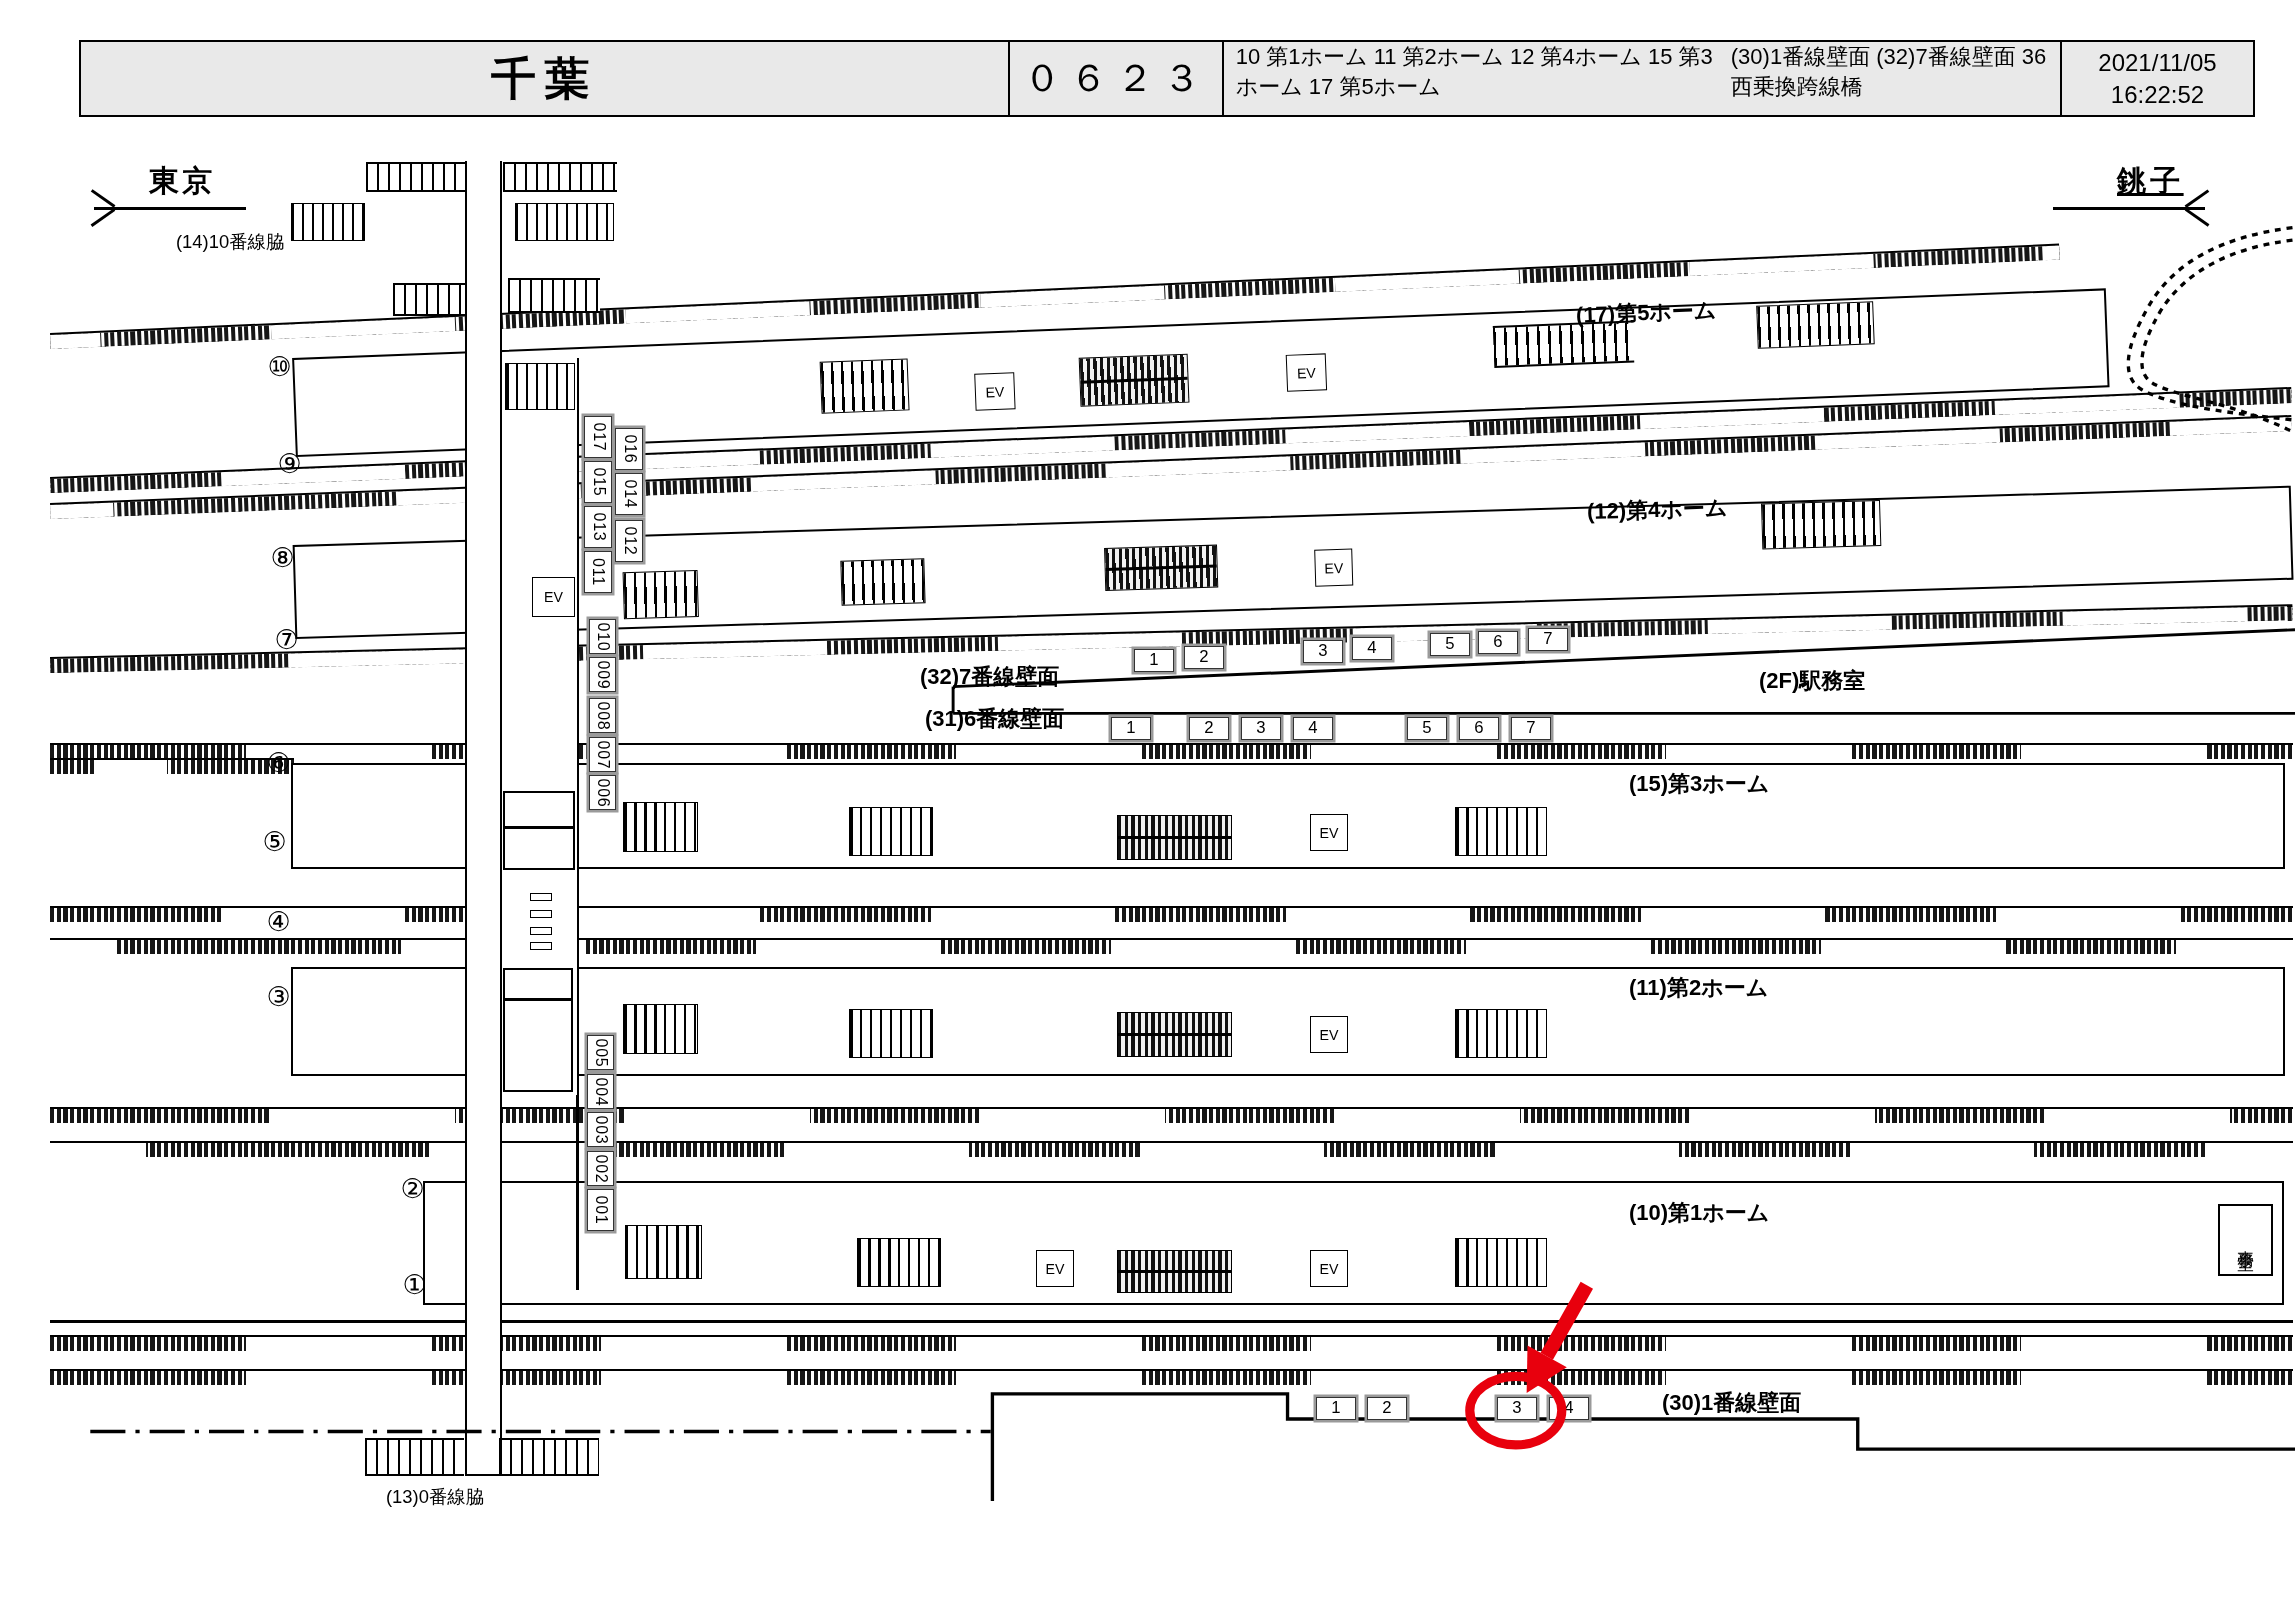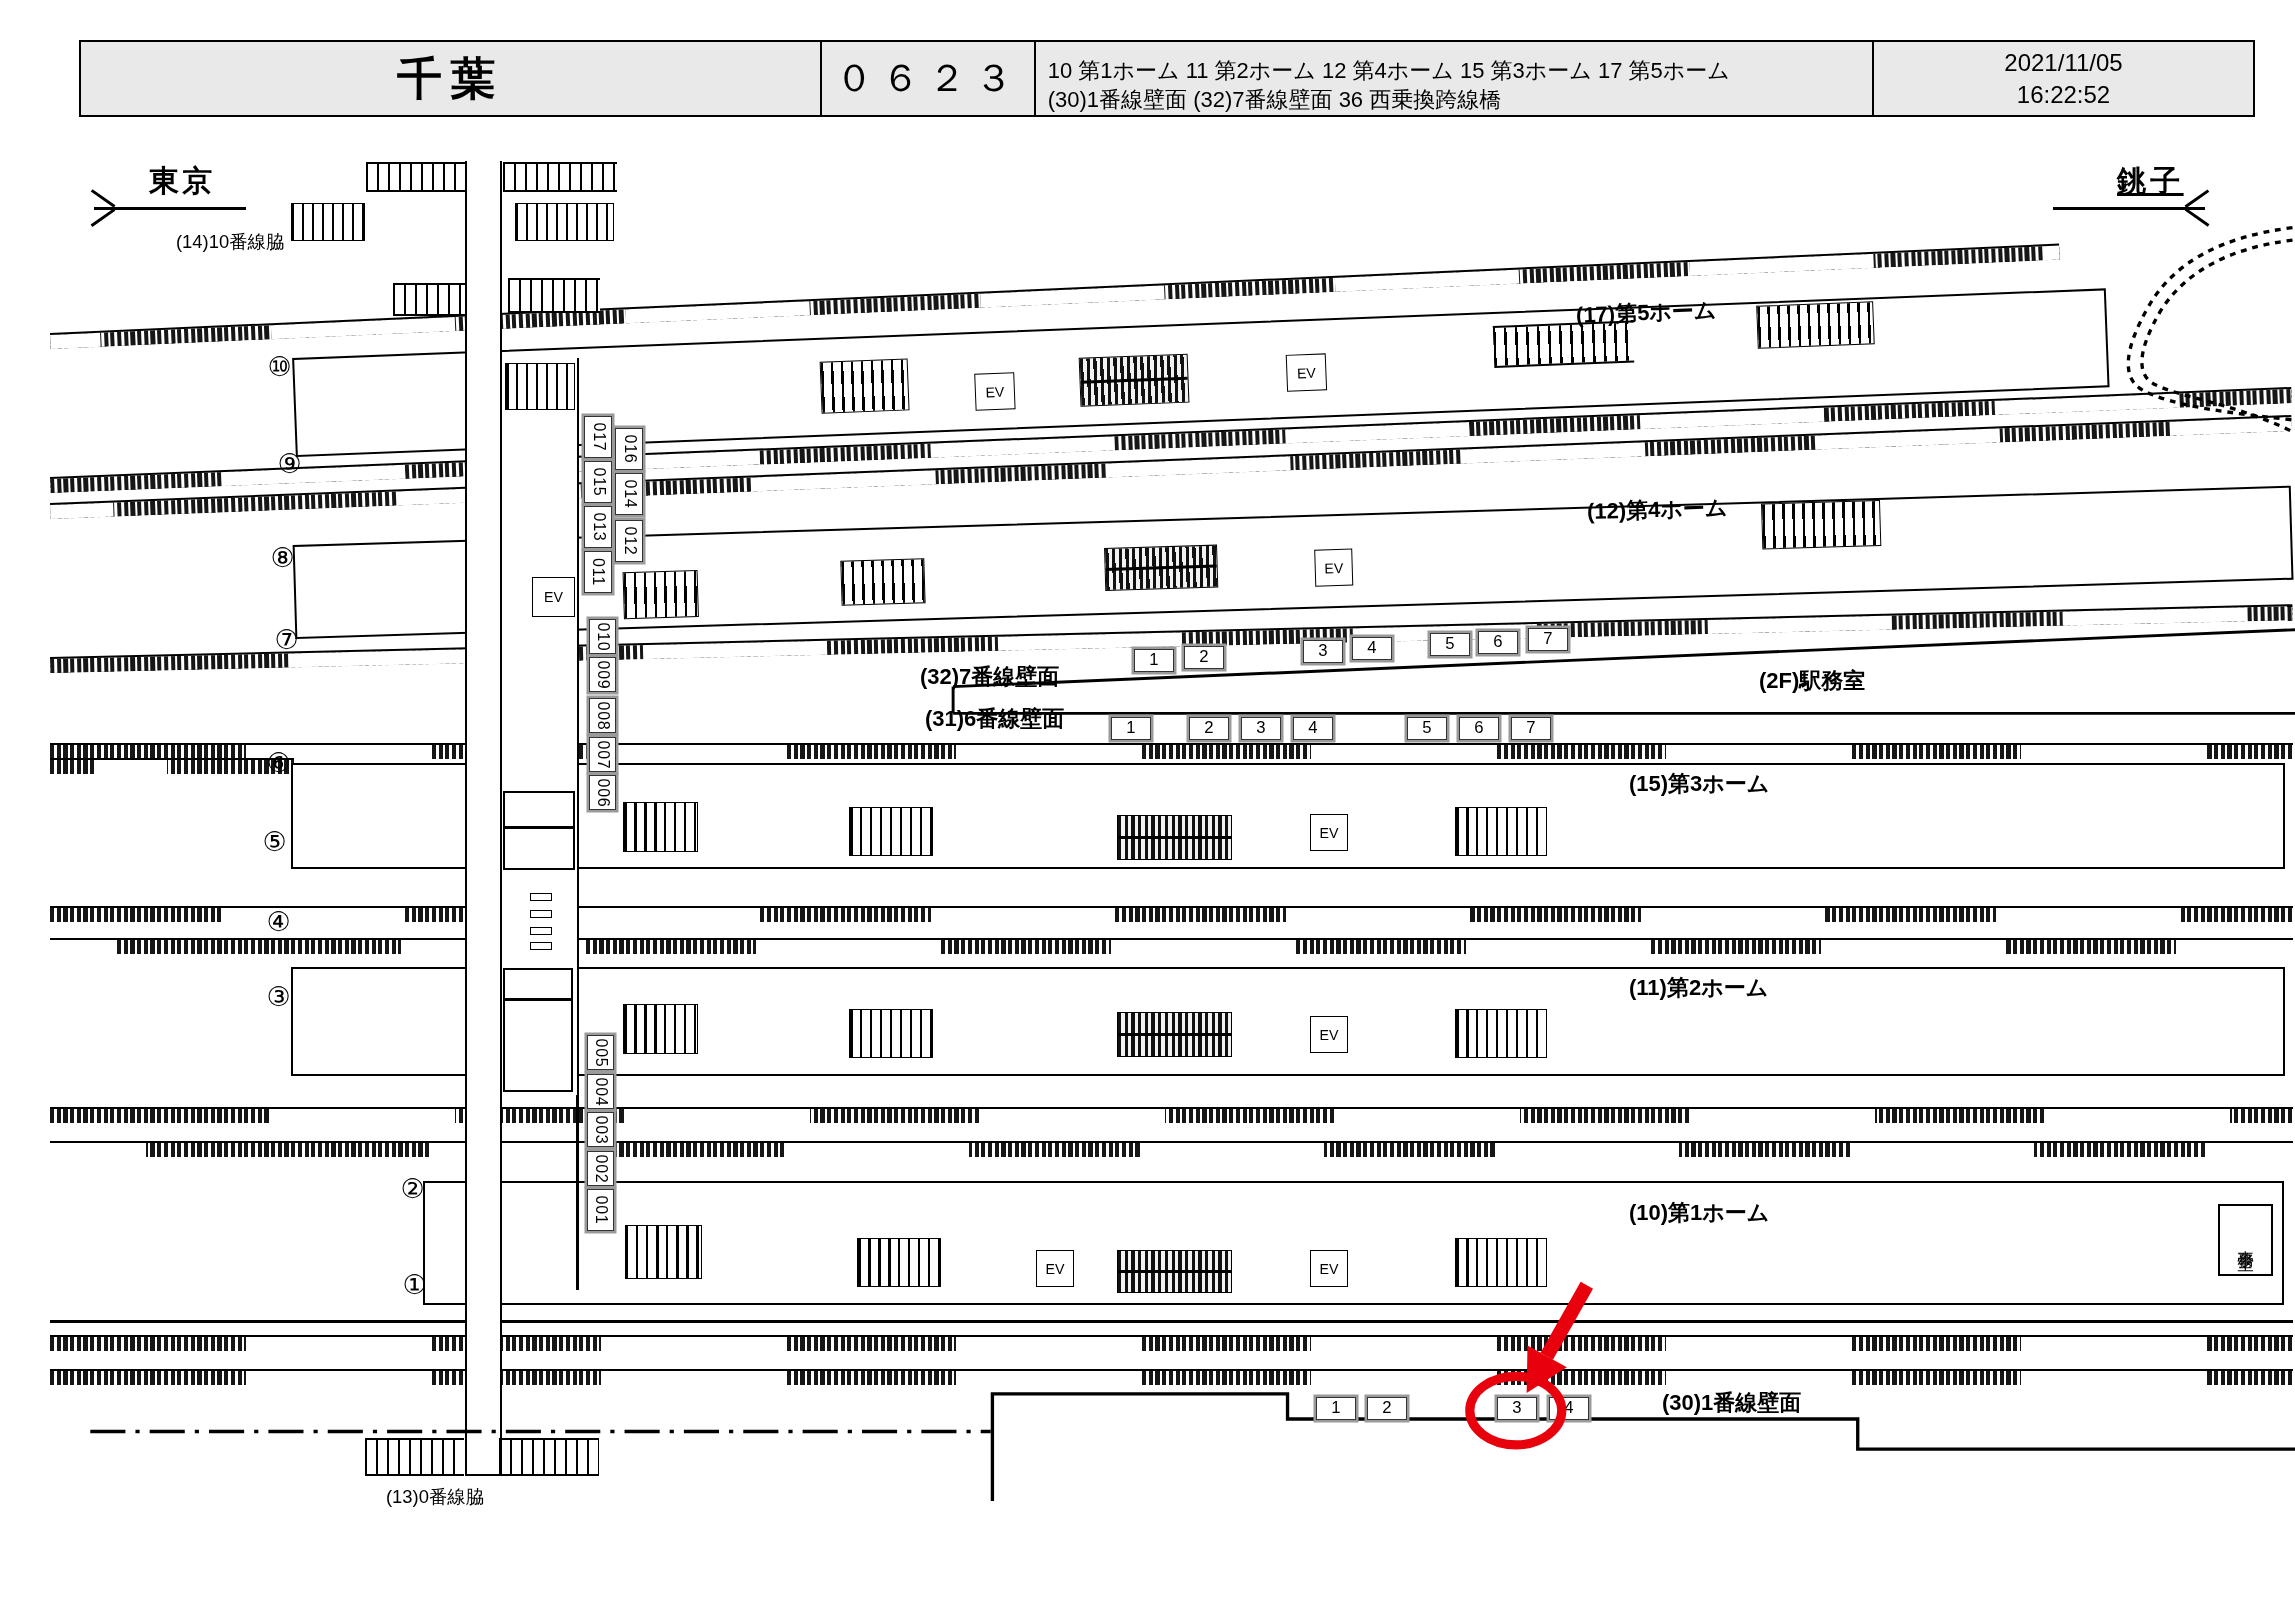--- a/index.html
+++ b/index.html
@@ -3,23 +3,23 @@
 <meta charset="utf-8">
 <style>
   html,body{margin:0;padding:0;background:#fff;}
   #canvas{position:relative;width:2295px;height:1624px;background:#fff;overflow:hidden;
           font-family:"Liberation Sans",sans-serif;color:#000;}
   
   .hdr{position:absolute;left:79px;top:40px;width:2176px;height:77px;background:#e9e9e9;
        border:2.5px solid #000;display:flex;box-sizing:border-box;}
   .hdr-cell{height:100%;box-sizing:border-box;display:flex;align-items:center;justify-content:center;}
   .hdr-cell+.hdr-cell{border-left:2.5px solid #000;}
-  .hdr-station{width:739px;font-size:45px;font-weight:bold;letter-spacing:8.4px;}
+  .hdr-station{width:927px;font-size:45px;font-weight:bold;letter-spacing:8.4px;}
   .hdr-code{width:214px;font-size:38px;font-weight:500;letter-spacing:8.4px;}
-  .hdr-legend{width:838px;flex-direction:column;align-items:flex-start;justify-content:flex-end;
+  .hdr-legend{width:838px;align-items:flex-start;justify-content:flex-end;
               padding-left:11.7px;font-size:22px;line-height:1.35;}
   .hdr-time{flex:1;flex-direction:column;font-size:24px;line-height:1.3;}
   
   .track{position:absolute;height:14.2px;z-index:10;border-top:2.5px solid #000;background-color:#fff;
     background-image:
       repeating-linear-gradient(90deg, rgba(255,255,255,0) 0 171px, #fff 171px 355px),
       repeating-linear-gradient(90deg, #161616 0 4.2px, #fff 4.2px 6.7px),
       repeating-linear-gradient(0deg, #161616 0 2.5px, rgba(255,255,255,.1) 2.5px 5px);}
   .hline{position:absolute;height:2.5px;background:#000;z-index:10;}
   .vline{position:absolute;width:2.5px;background:#000;z-index:34;}

